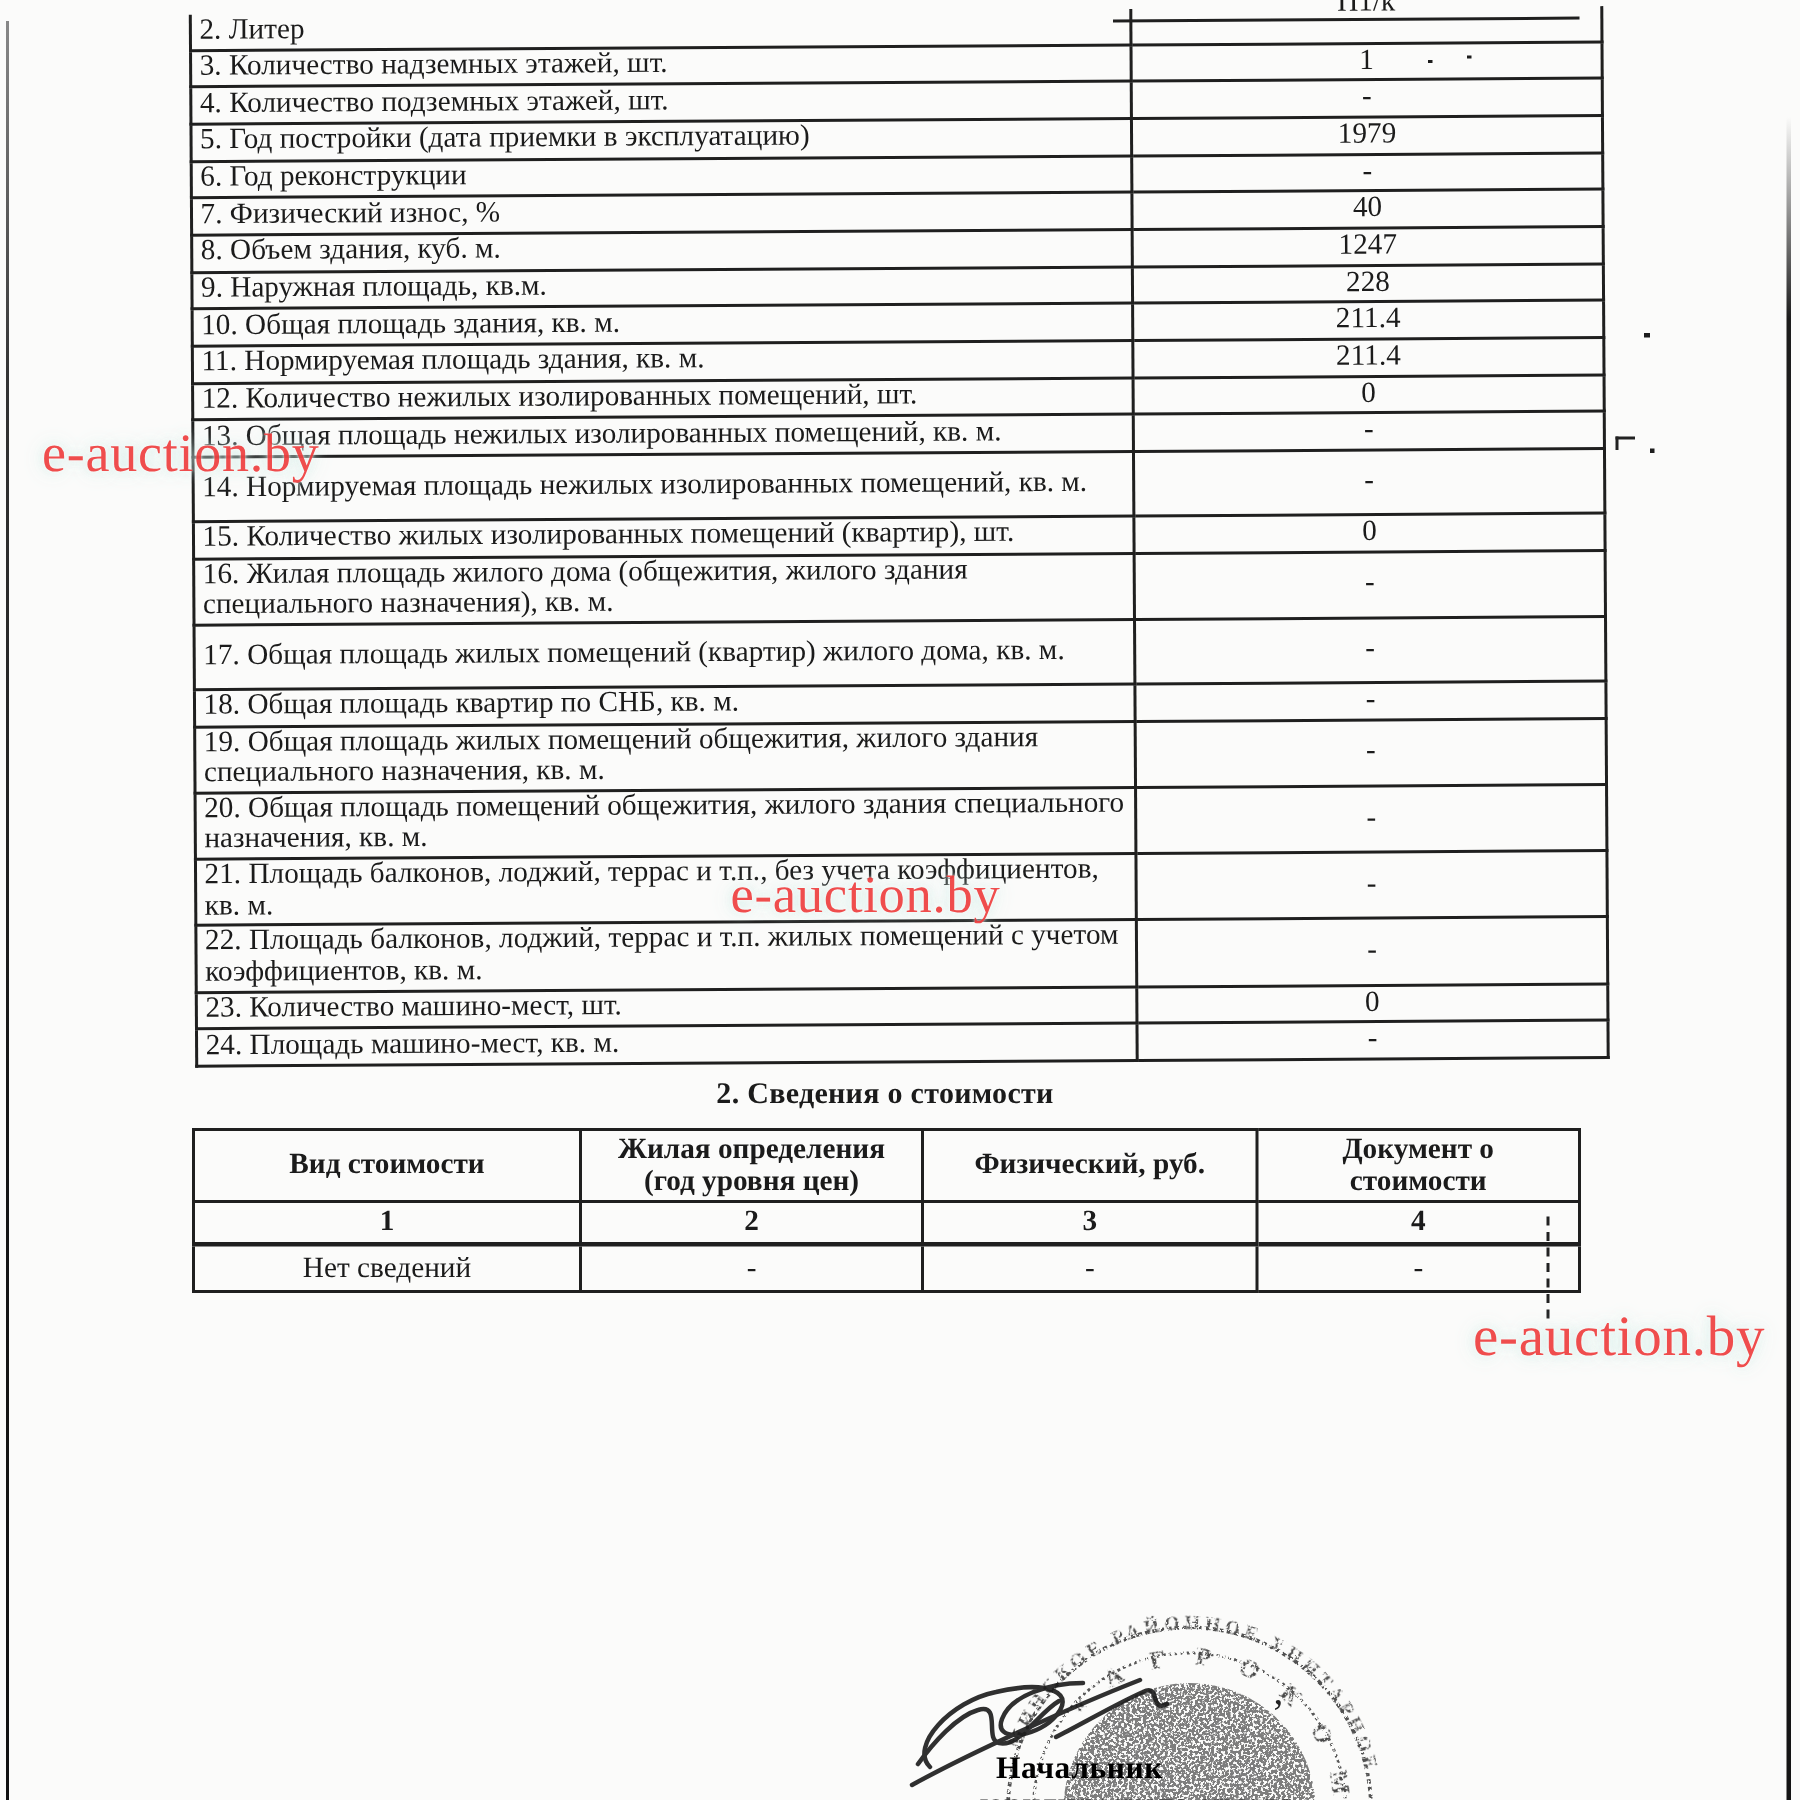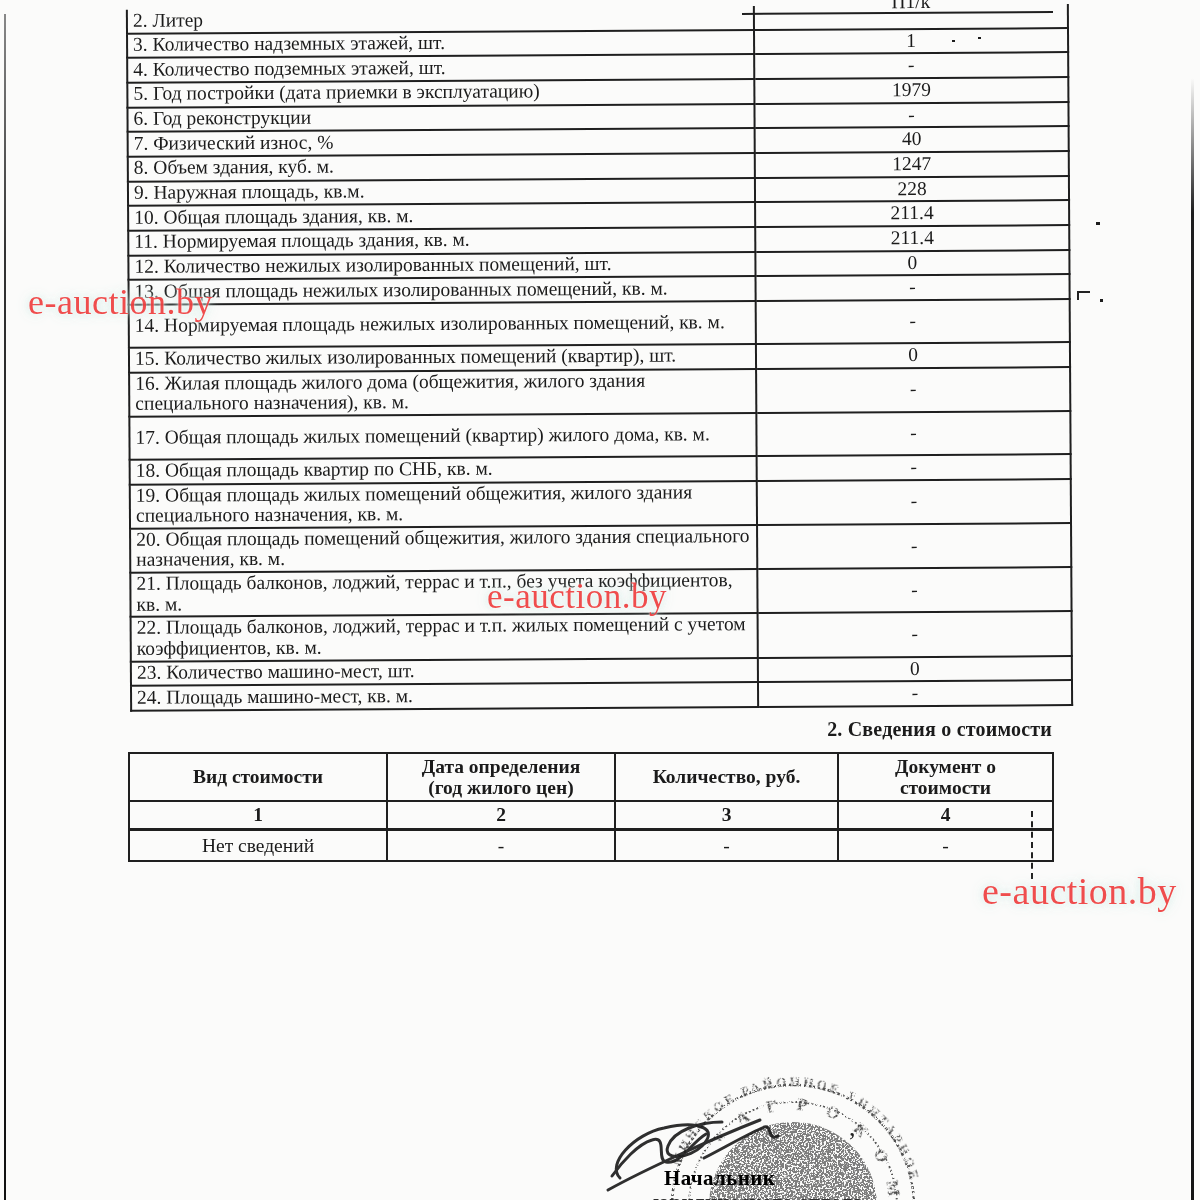--- a/index.html
+++ b/index.html
@@ -21,21 +21,21 @@
   .t1 tr{height:23px;}
   .t1 tr.tall{height:43px;}
   .t1 td.lbl{width:614px;padding:0 6px 1px 5px;}
   .t1 td.val{width:310px;text-align:center;}
   .t1 tr:first-child td{border-top:none;}
   .t1 td.raised span{position:relative;top:-14px;display:inline-block;}
   .partial-topline{position:absolute;left:742px;top:12px;width:311px;height:2px;
     background:#1f1f1f;transform:rotate(-0.35deg);}
 
   
-  .sec2-title{position:absolute;left:128px;top:718px;width:924px;text-align:right;
+  .sec2-title{position:absolute;left:128px;top:718px;width:924px;text-align:center;
     font-size:20px;font-weight:bold;letter-spacing:.2px;}
   .t2-wrap{position:absolute;left:128px;top:752px;}
   table.t2{border-collapse:collapse;width:924px;table-layout:fixed;}
   .t2 th,.t2 td{border:2px solid #1f1f1f;text-align:center;font-size:19.5px;}
   .t2 th{font-weight:600;height:44px;vertical-align:middle;line-height:1.08;}
   .t2 col.c1{width:258px;} .t2 col.c2{width:228px;}
   .t2 col.c3{width:223px;} .t2 col.c4{width:215px;}
   .t2 th span{display:inline-block;}
   .t2 th:nth-child(2) span{max-width:190px;}
   .t2 th:nth-child(4) span{max-width:145px;}
@@ -182,22 +182,22 @@
     <table class="t2">
       <colgroup>
           <col class="c1">
           <col class="c2">
           <col class="c3">
           <col class="c4">
         </colgroup>
       <tbody>
         <tr>
           <th><span>Вид стоимости</span></th>
-          <th><span>Дата определения (год жилого цен)</span></th>
-          <th><span>Количество, руб.</span></th>
+          <th><span>Жилая определения (год уровня цен)</span></th>
+          <th><span>Физический, руб.</span></th>
           <th><span>Документ о стоимости</span></th>
         </tr>
         <tr class="nums">
           <td>1</td>
           <td>2</td>
           <td>3</td>
           <td>4</td>
         </tr>
         <tr class="datarow">
           <td>Нет сведений</td>

